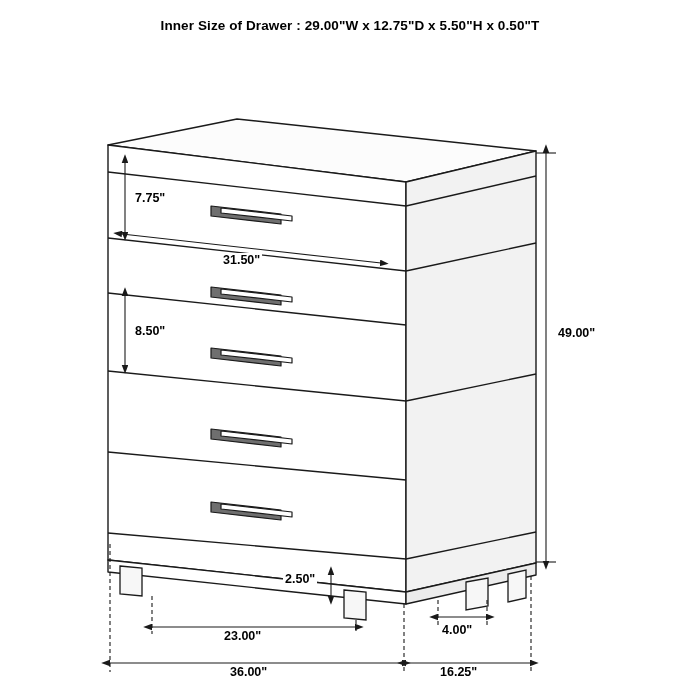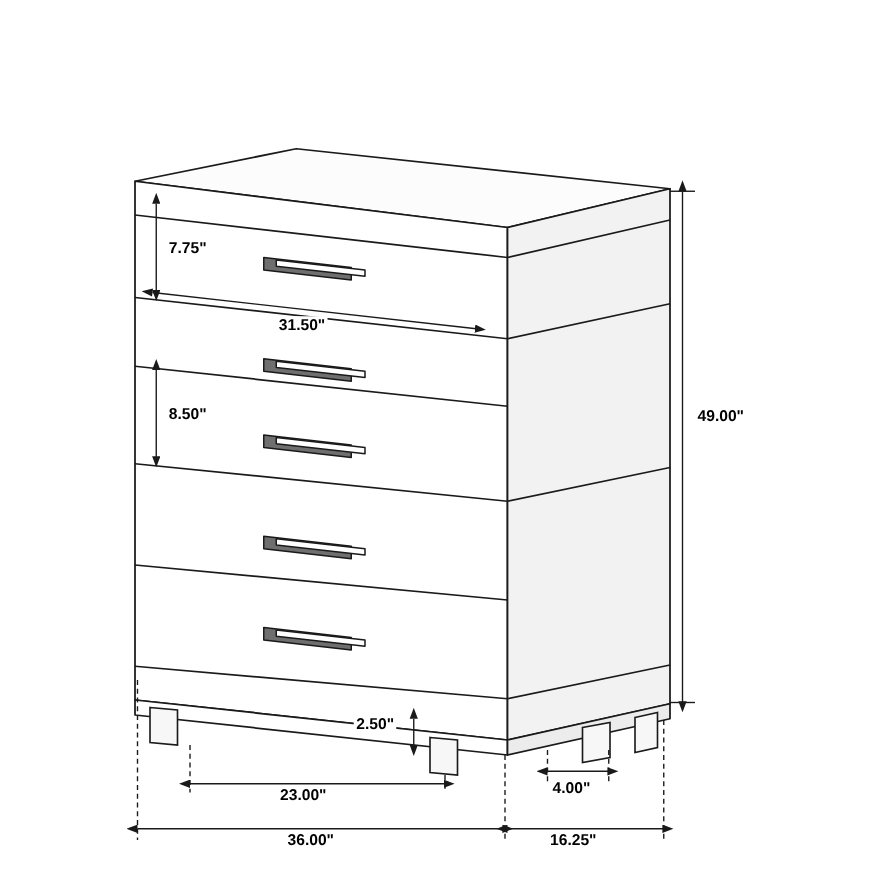--- a/index.html
+++ b/index.html
@@ -46,20 +46,21 @@
     background: #ffffff;
     padding: 0 2px;
     white-space: nowrap;
   }
 </style>
 </head>
 <body>
 
 <div id="stage">
 
+  <div id="title">Inner Size of Drawer : 29.00"W x 12.75"D x 5.50"H x 0.50"T</div>
 
   <svg id="drawing" viewBox="0 0 700 700">
     <defs>
       <marker id="arrowStart" markerWidth="9" markerHeight="9" refX="8" refY="3" orient="auto" markerUnits="strokeWidth">
         <path d="M8,0 L0,3 L8,6 z" fill="#1a1a1a"></path>
       </marker>
       <marker id="arrowEnd" markerWidth="9" markerHeight="9" refX="1" refY="3" orient="auto" markerUnits="strokeWidth">
         <path d="M0,0 L8,3 L0,6 z" fill="#1a1a1a"></path>
       </marker>
     </defs>

